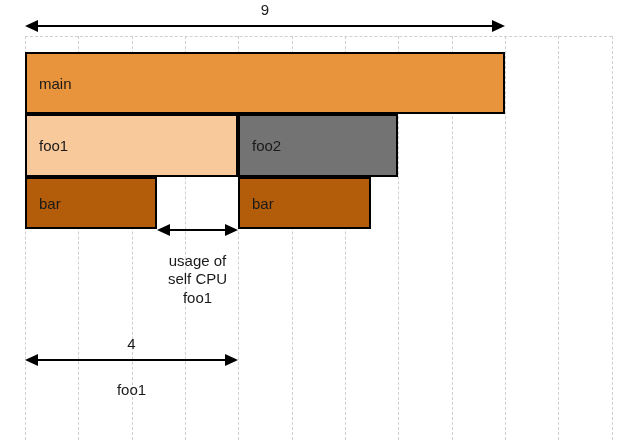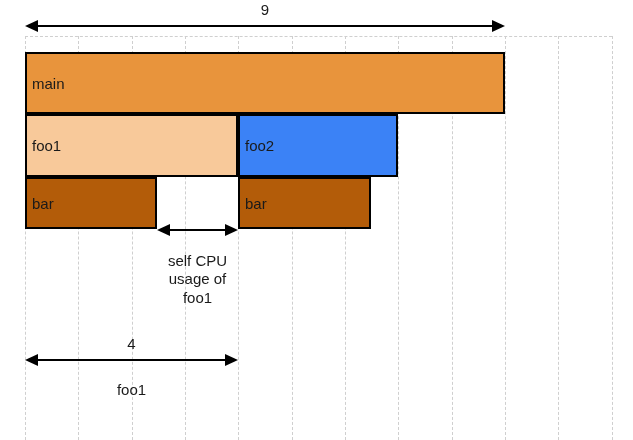--- a/index.html
+++ b/index.html
@@ -32,21 +32,21 @@
     position: absolute;
     box-sizing: border-box;
     border: 2px solid #000000;
     display: flex;
     align-items: center;
     overflow: hidden;
   }
   .bar-label {
     font-size: 15px;
     color: #1a1a1a;
-    padding-left: 5px;
+    padding-left: 12px;
     white-space: nowrap;
     line-height: 1;
   }
 
   
   .arrow-row {
     position: absolute;
     height: 0;
   }
   .arrow-line {
@@ -113,21 +113,21 @@
 
   <div style="position:absolute; left:25px; top:36px; width:587px; height:0; border-top:1px dashed #cfcfcf;"></div>
 
   <div class="bar" style="left:25px; top:52px; width:480px; height:62px; background:#E8943C;">
     <span class="bar-label">main</span>
   </div>
 
   <div class="bar" style="left:25px; top:114px; width:213px; height:63px; background:#F8C99A;">
     <span class="bar-label">foo1</span>
   </div>
-  <div class="bar" style="left:238px; top:114px; width:160px; height:63px; background:#3b82f6;">
+  <div class="bar" style="left:238px; top:114px; width:160px; height:63px; background:#737373;">
     <span class="bar-label">foo2</span>
   </div>
 
   <div class="bar" style="left:25px; top:177px; width:132px; height:52px; background:#B35C09;">
     <span class="bar-label">bar</span>
   </div>
   <div class="bar" style="left:238px; top:177px; width:133px; height:52px; background:#B35C09;">
     <span class="bar-label">bar</span>
   </div>
 
@@ -137,22 +137,22 @@
     <div class="arrow-head left"></div>
     <div class="arrow-head right"></div>
   </div>
 
   <div class="arrow-row" style="left:157px; top:230px; width:81px;">
     <div class="arrow-line"></div>
     <div class="arrow-head left"></div>
     <div class="arrow-head right"></div>
   </div>
   <div class="caption" style="left:132px; top:252px; width:131px;">
+    <div>usage of</div>
     <div>self CPU</div>
-    <div>usage of</div>
     <div>foo1</div>
   </div>
 
   <div class="measure-value" style="left:25px; top:336px; width:213px;">4</div>
   <div class="arrow-row" style="left:25px; top:360px; width:213px;">
     <div class="arrow-line"></div>
     <div class="arrow-head left"></div>
     <div class="arrow-head right"></div>
   </div>
   <div class="caption" style="left:25px; top:381px; width:213px;">

